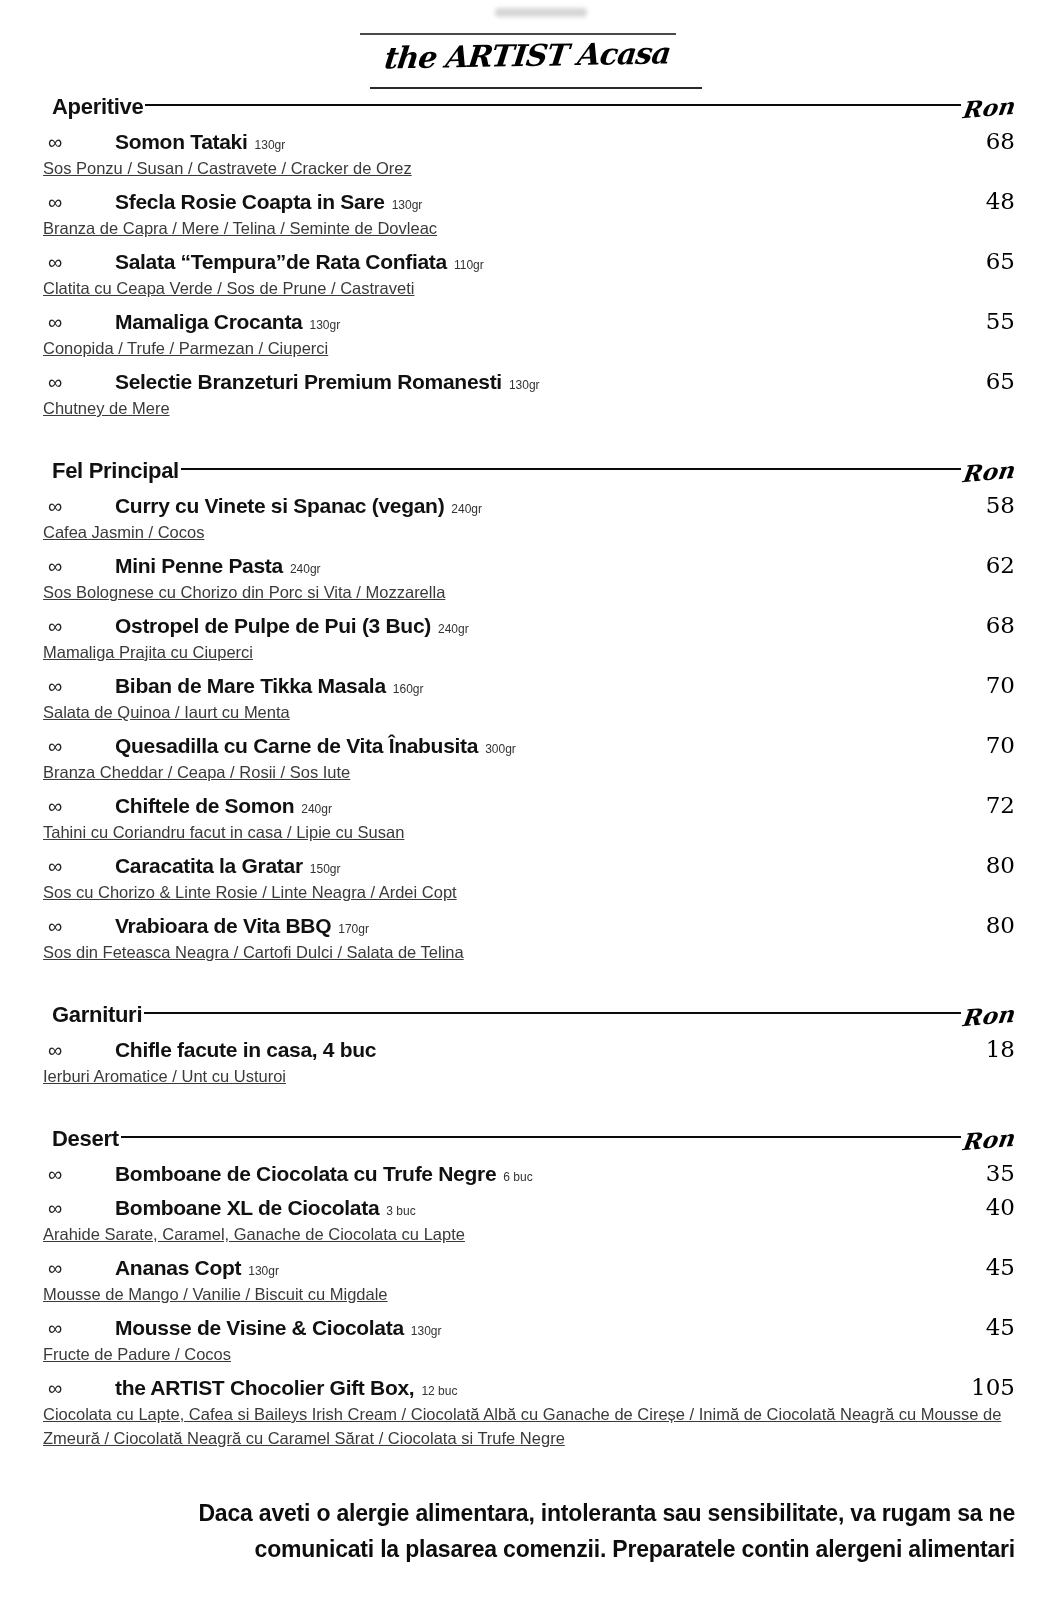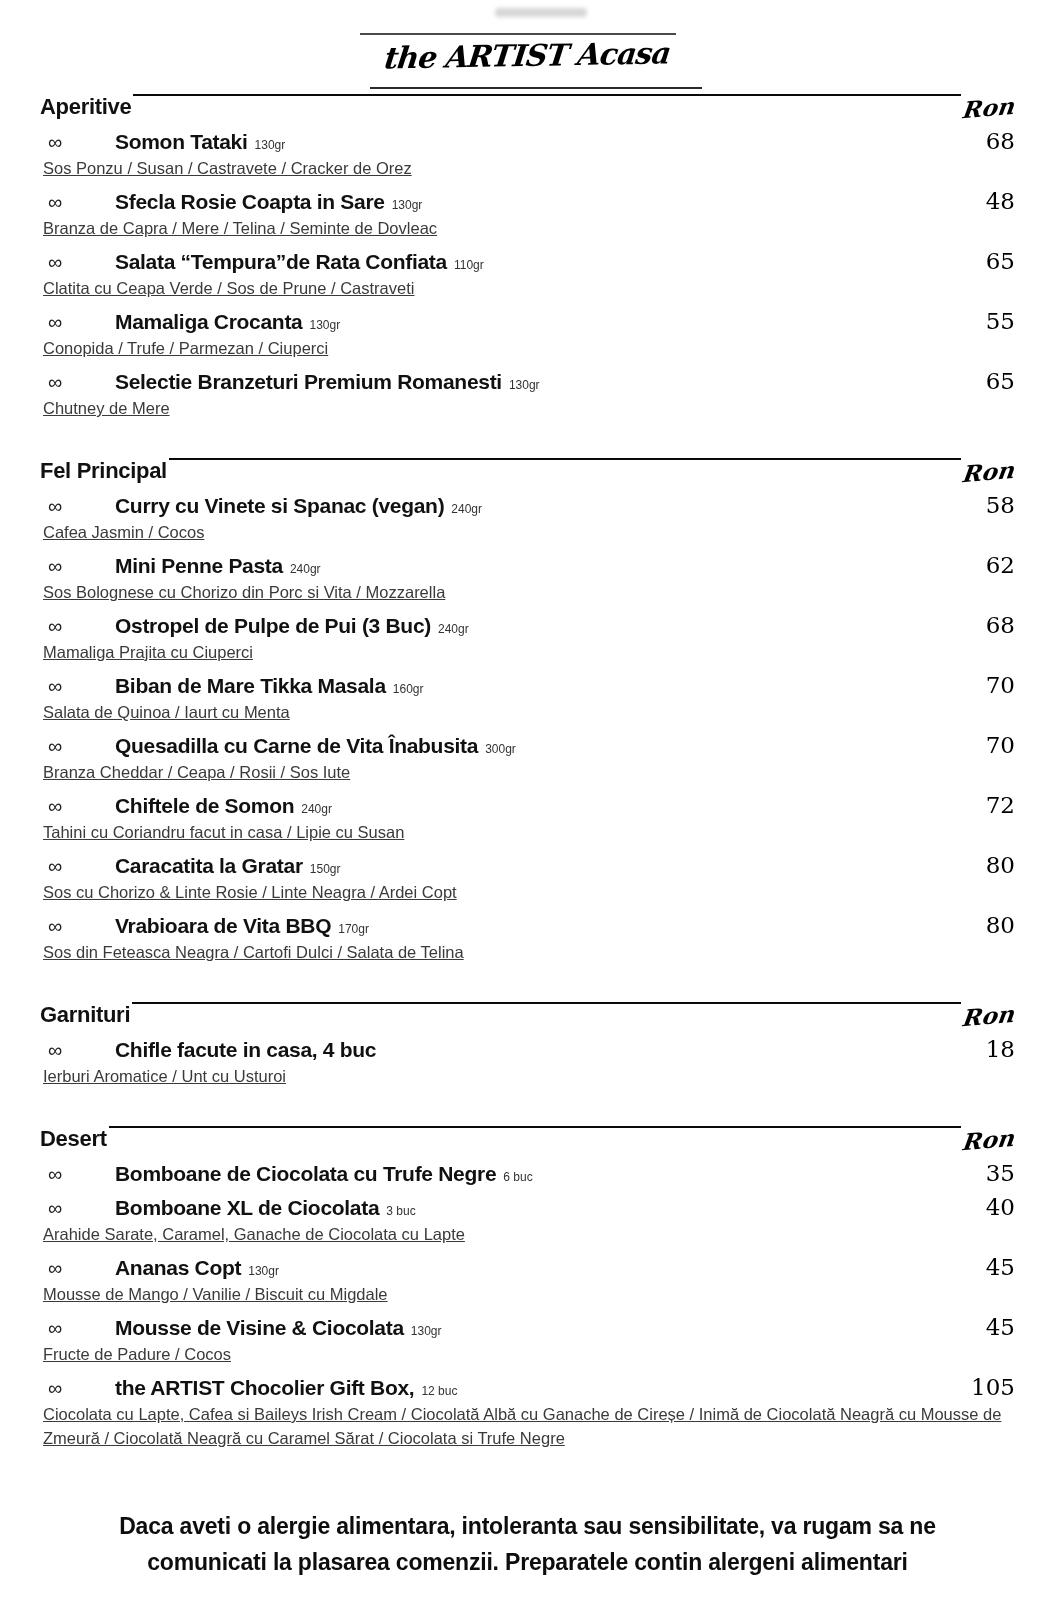--- a/index.html
+++ b/index.html
@@ -21,21 +21,21 @@
   .rule-bottom { position: absolute; left: 330px; top: 87px; width: 332px; border-top: 2px solid #2b2b2b; }
   .brand {
     position: absolute; left: 0; right: 0; top: 38px; text-align: center;
     font-family: "DejaVu Serif", serif; font-size: 30px; font-weight: 700;
     font-style: italic; letter-spacing: -1px; transform: skewX(-8deg) rotate(-1deg);
     color: #000;
   }
 
   
   section { display: block; }
-  .sec-head { display: flex; align-items: flex-start; margin-top: 38px; }
+  .sec-head { display: flex; align-items: center; margin-top: 38px; margin-left: 12px; }
   #sections section:first-child .sec-head { margin-top: 0; }
   .sec-name { font-size: 22px; font-weight: 700; letter-spacing: -0.3px; white-space: nowrap; }
   .sec-line { flex: 1 1 auto; border-bottom: 2.5px solid #0a0a0a; margin: 0 3px 4px 2px; }
   .ron {
     font-family: "DejaVu Serif", serif; font-style: italic; font-weight: 700;
     font-size: 23px; transform: skewX(-14deg) rotate(-5deg);
     margin-bottom: -1px; white-space: nowrap; color: #000;
   }
 
   .item { display: flex; align-items: baseline; margin-top: 8px; }
@@ -43,21 +43,21 @@
   .item-name { font-size: 21px; font-weight: 700; letter-spacing: -0.3px; white-space: nowrap; }
   .size { font-size: 12px; font-weight: 400; color: #333; margin-left: 7px; letter-spacing: 0; margin-top: 16px; }
   .price {
     margin-left: auto; font-family: "DejaVu Serif", serif;
     font-weight: 400; font-size: 23px; white-space: nowrap; color: #000;
   }
   .desc { font-size: 16.5px; color: #3a3a3a; margin-top: 2px; line-height: 24px; padding-left: 3px; text-decoration: underline; }
 
   
   .notice {
-    margin-top: 58px; text-align: center; font-weight: 700;
+    margin-top: 45px; text-align: right; font-weight: 700;
     font-size: 23px; line-height: 36px; color: #0d0d0d; letter-spacing: -0.2px;
   }
 </style>
 </head>
 <body>
 
 <div class="page">
 
   <div class="header">
     <div class="smudge"></div>

